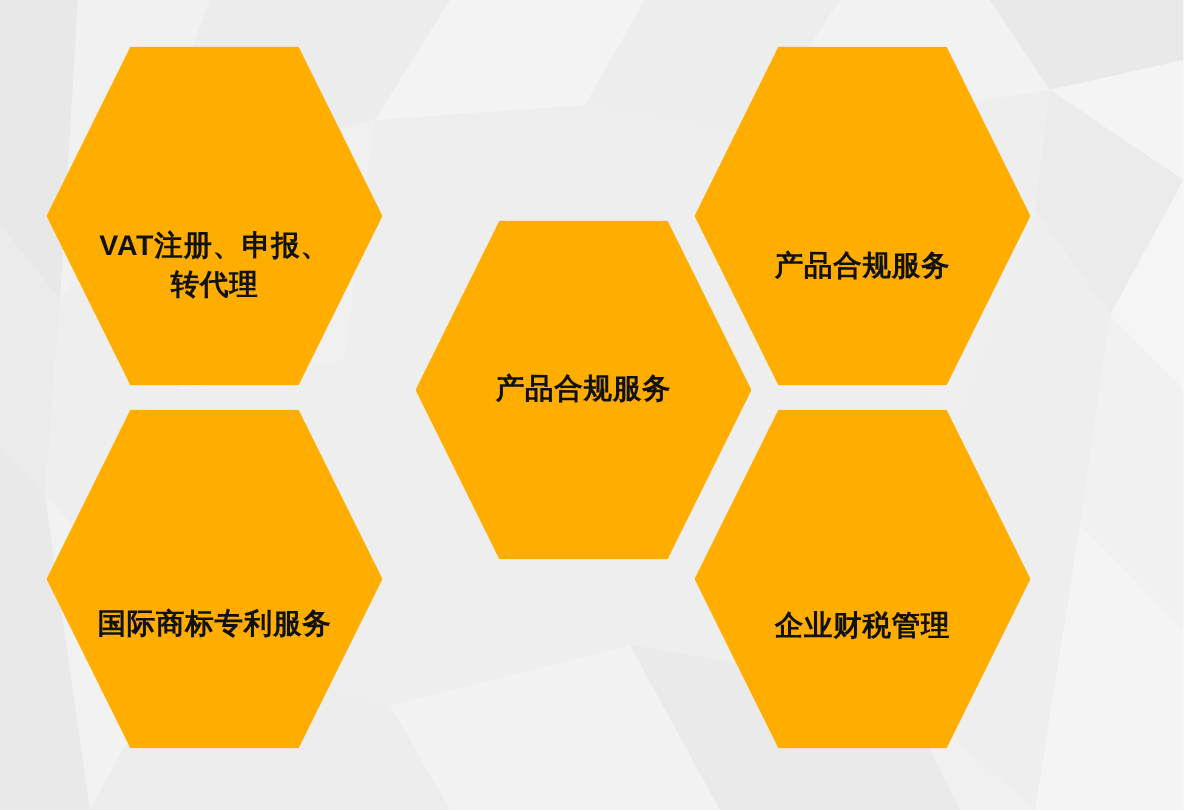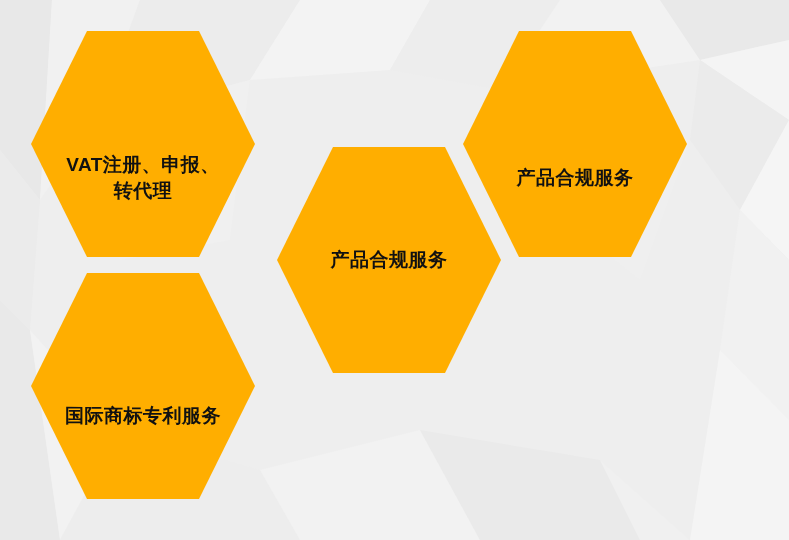--- a/index.html
+++ b/index.html
@@ -102,15 +102,18 @@
     </div>
 
     <div class="hex" id="hex-overseas" style="background:#FFAE00;">
       <div class="hex-label" style="color: rgb(17, 17, 17);">产品合规服务</div>
     </div>
 
     <div class="hex" id="hex-trademark" style="background:#FFAE00;">
       <div class="hex-label" style="color: rgb(17, 17, 17);">国际商标专利服务</div>
     </div>
 
+    <div class="hex" id="hex-finance" style="background:#FFAE00;">
+      <div class="hex-label" style="color: rgb(17, 17, 17);">企业财税管理</div>
+    </div>
 
   </div>
 </div>
 
 </body></html>

